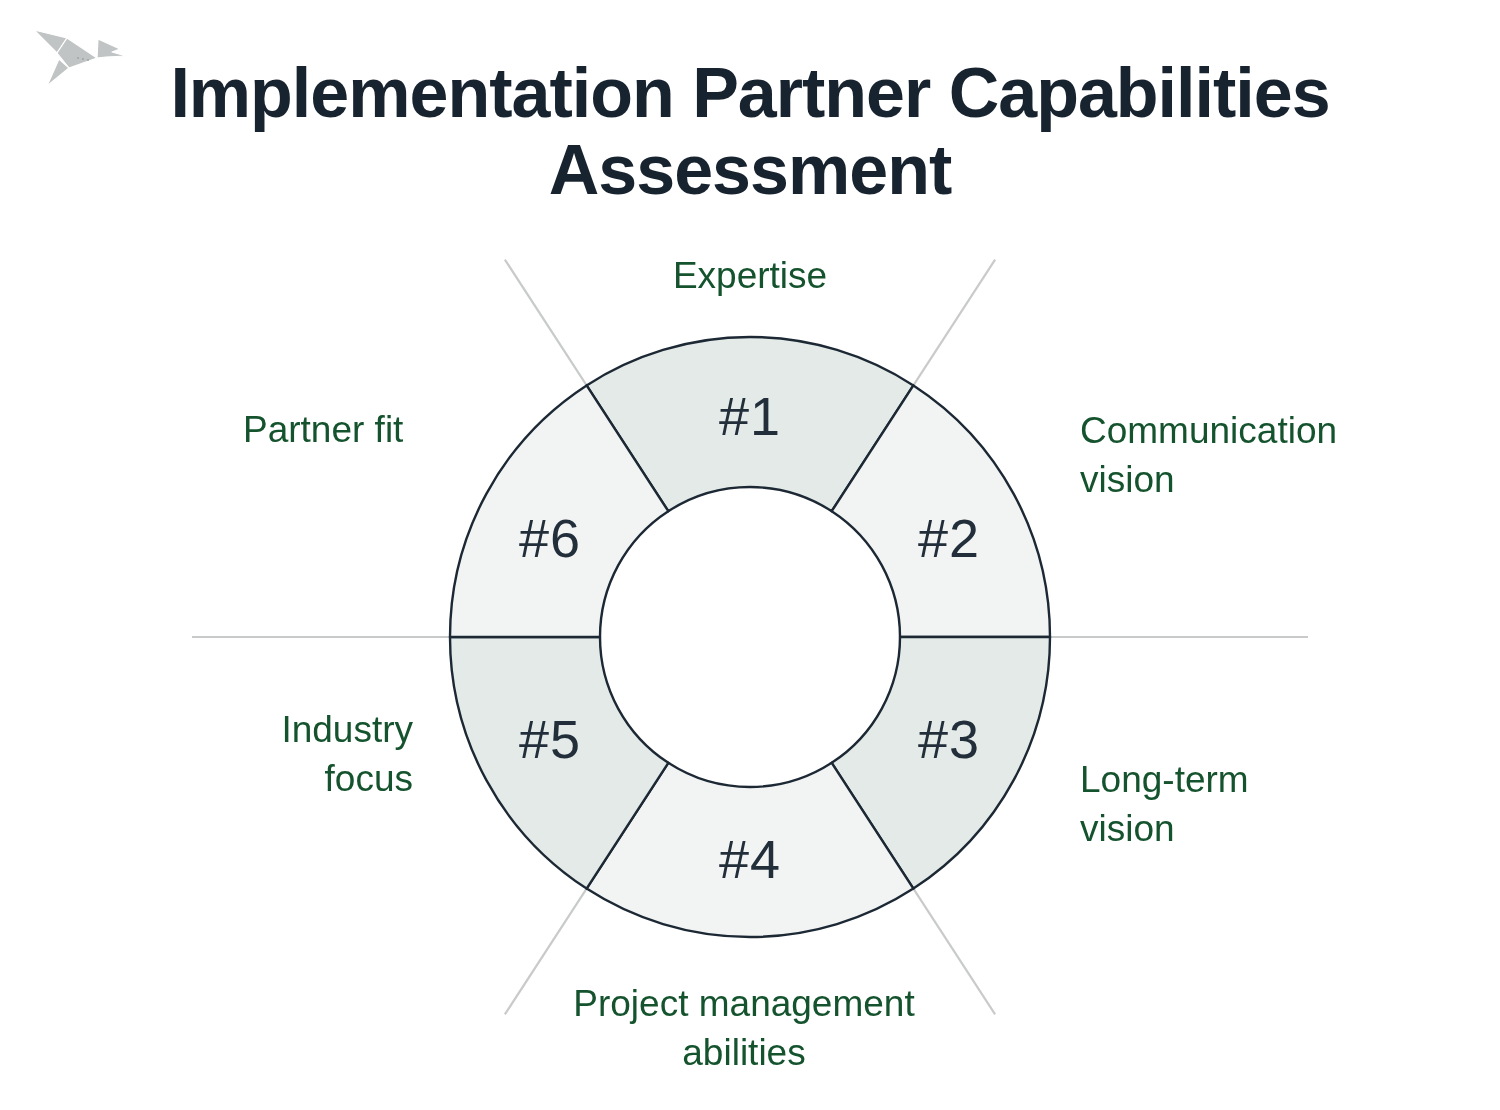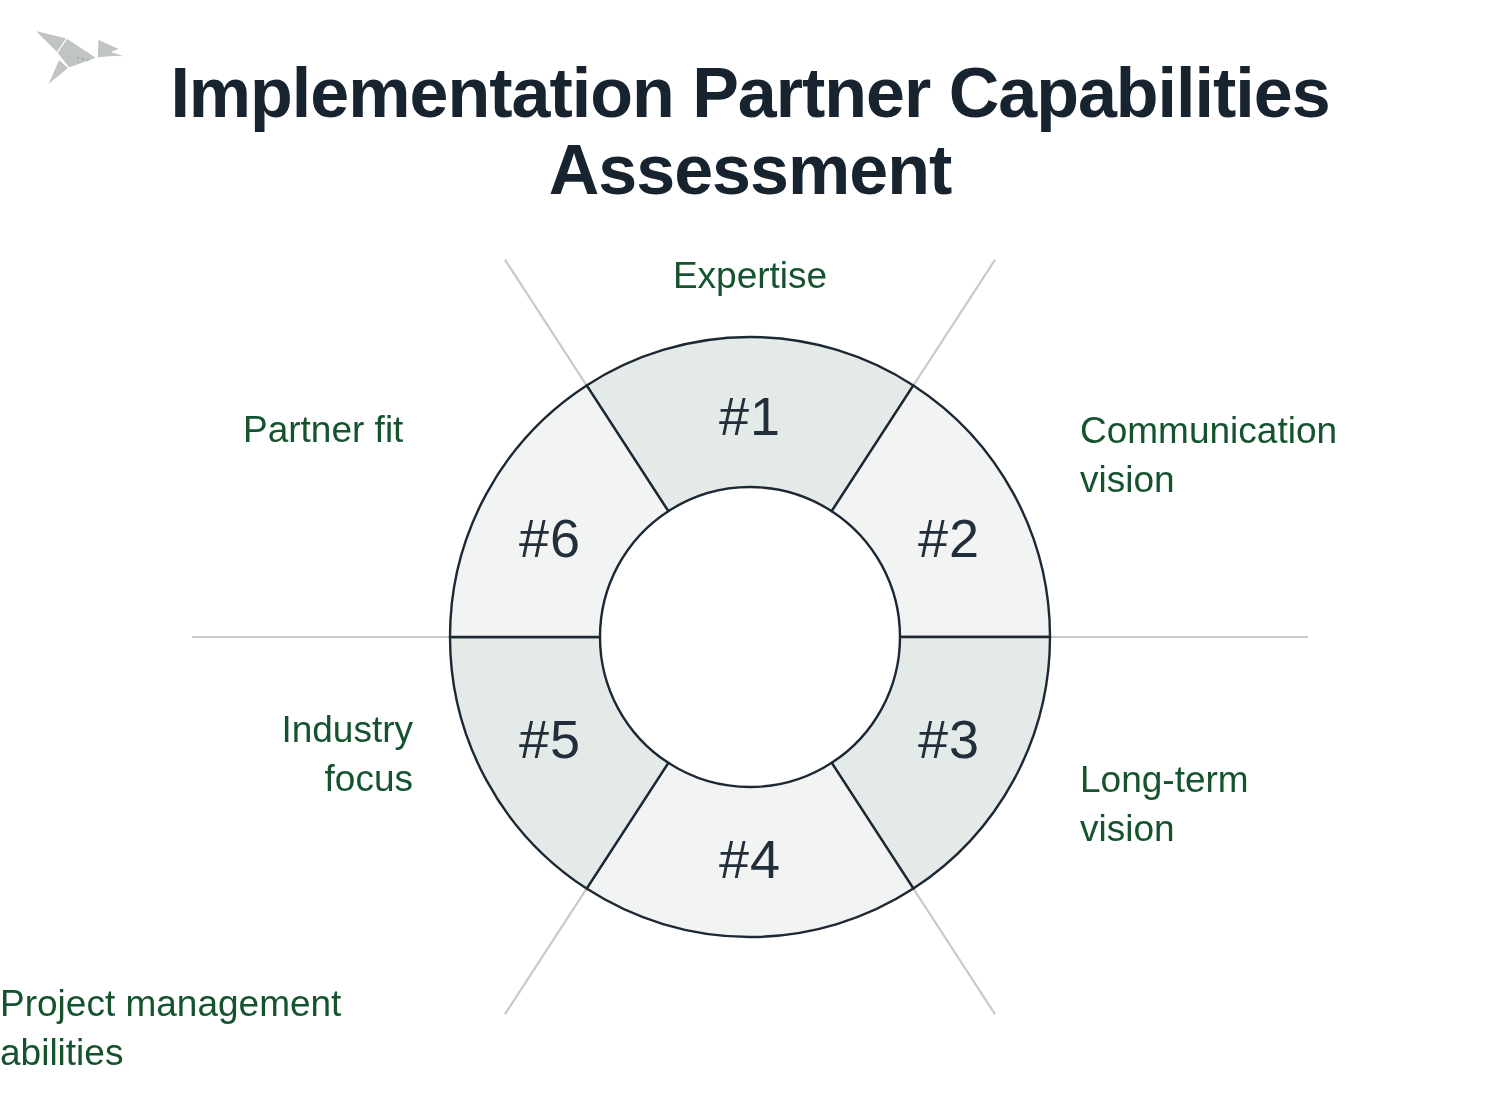--- a/index.html
+++ b/index.html
@@ -39,21 +39,21 @@
   .side-label {
     position: absolute;
     color: #14532d;
     font-size: 37px;
     line-height: 49px;
     font-weight: 400;
   }
   .label-expertise { left: 0; right: 0; top: 251px; text-align: center; }
   .label-communication { left: 1080px; top: 406px; width: 280px; }
   .label-longterm { left: 1080px; top: 755px; width: 200px; }
-  .label-project { left: 0; right: 12px; top: 979px; text-align: left; }
+  .label-project { left: 0; right: 12px; top: 979px; text-align: center; }
   .label-project span { display: inline-block; max-width: 420px; }
   .label-industry { left: 243px; top: 705px; width: 170px; text-align: right; }
   .label-culture { left: 243px; top: 405px; width: 320px; }
 </style>
 </head>
 <body>
 
 <svg class="logo" viewBox="0 0 120 90" aria-hidden="true">
   <g fill="#c1c4c4" stroke="#ffffff" stroke-width="1.2" stroke-linejoin="round">
     <polygon points="12,24 45,32 35,47"></polygon>

